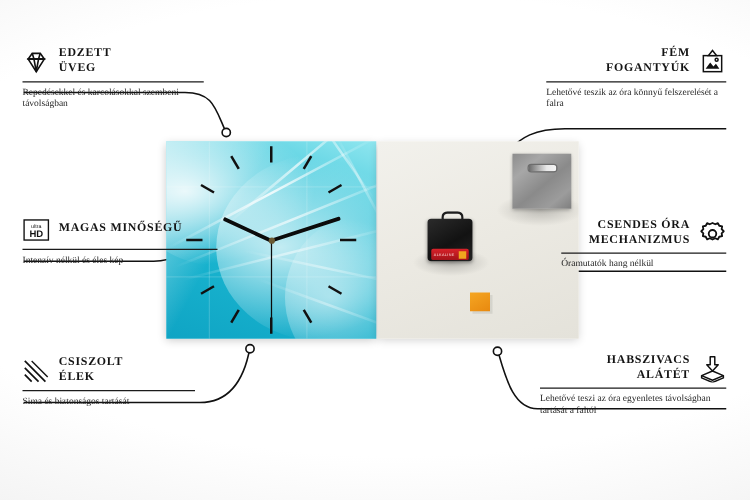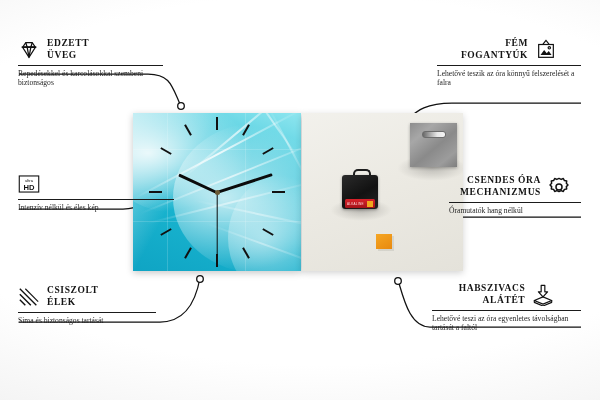--- a/index.html
+++ b/index.html
@@ -15,21 +15,21 @@
       radial-gradient(ellipse 150% 110% at 50% 45%, #ffffff 0%, #ffffff 42%, #f3f3f3 62%, #e2e2e2 80%, #d2d2d2 92%, #c9c9c9 100%);
     padding-left: 35px;
   }
   
   #wires{position:absolute;inset:0;width:600px;height:400px;}
 
   
   .feat{position:absolute;}
   .feat .head{display:flex;align-items:center;gap:7px;}
   .feat.left .head{justify-content:flex-start;}
-  .feat.right .head{justify-content:center;}
+  .feat.right .head{justify-content:flex-end;}
   .titlewrap{display:flex;flex-direction:column;}
   .t1,.t2{
     font-family:"Liberation Serif", serif;
     font-weight:700;letter-spacing:.6px;
     font-size:9.5px;color:#141414;line-height:11.5px;
     white-space:nowrap;text-transform:uppercase;
   }
   .feat.right .t1,.feat.right .t2{text-align:right;}
   .rule{height:1px;background:#1b1b1b;margin-top:4px;}
   .sub{
@@ -213,31 +213,32 @@
         <path d="M5 9 L8.5 4 L15.5 4 L19 9 Z"></path>
         <path d="M8.5 4 L10 9 L12 20 L14 9 L15.5 4"></path>
         <path d="M5 9 H19"></path>
       </svg>
       <div class="titlewrap">
         <div class="t1">EDZETT</div>
         <div class="t2">ÜVEG</div>
       </div>
     </div>
     <div class="rule"></div>
-    <div class="sub">Repedésekkel és karcolásokkal szembeni biztonságos</div>
+    <div class="sub">Repedésekkel és karcolásokkal szembeni távolságban</div>
   </div>
 
   <div class="feat left" style="left:18px;top:173px;width:156px;">
     <div class="head">
       <svg class="ic" viewBox="0 0 26 24">
         <rect x="1.5" y="2.5" width="23" height="19" fill="#fff" stroke="#111" stroke-width="1.3"></rect>
         <text x="13" y="10.2" font-family="Liberation Sans, sans-serif" font-size="5" fill="#111" text-anchor="middle">ultra</text>
         <text x="13" y="18.8" font-family="Liberation Sans, sans-serif" font-size="9" font-weight="bold" fill="#111" text-anchor="middle">HD</text>
       </svg>
       <div class="titlewrap">
+        <div class="t1">MAGAS MINŐSÉGŰ</div>
       </div>
     </div>
     <div class="rule"></div>
     <div class="sub">Intenzív nélkül és éles kép</div>
   </div>
 
   <div class="feat left" style="left:18px;top:285px;width:138px;">
     <div class="head">
       <svg class="ic" viewBox="0 0 24 24" stroke="#111" stroke-width="1.5" fill="none">
         <path d="M2 3 L20 21"></path>

